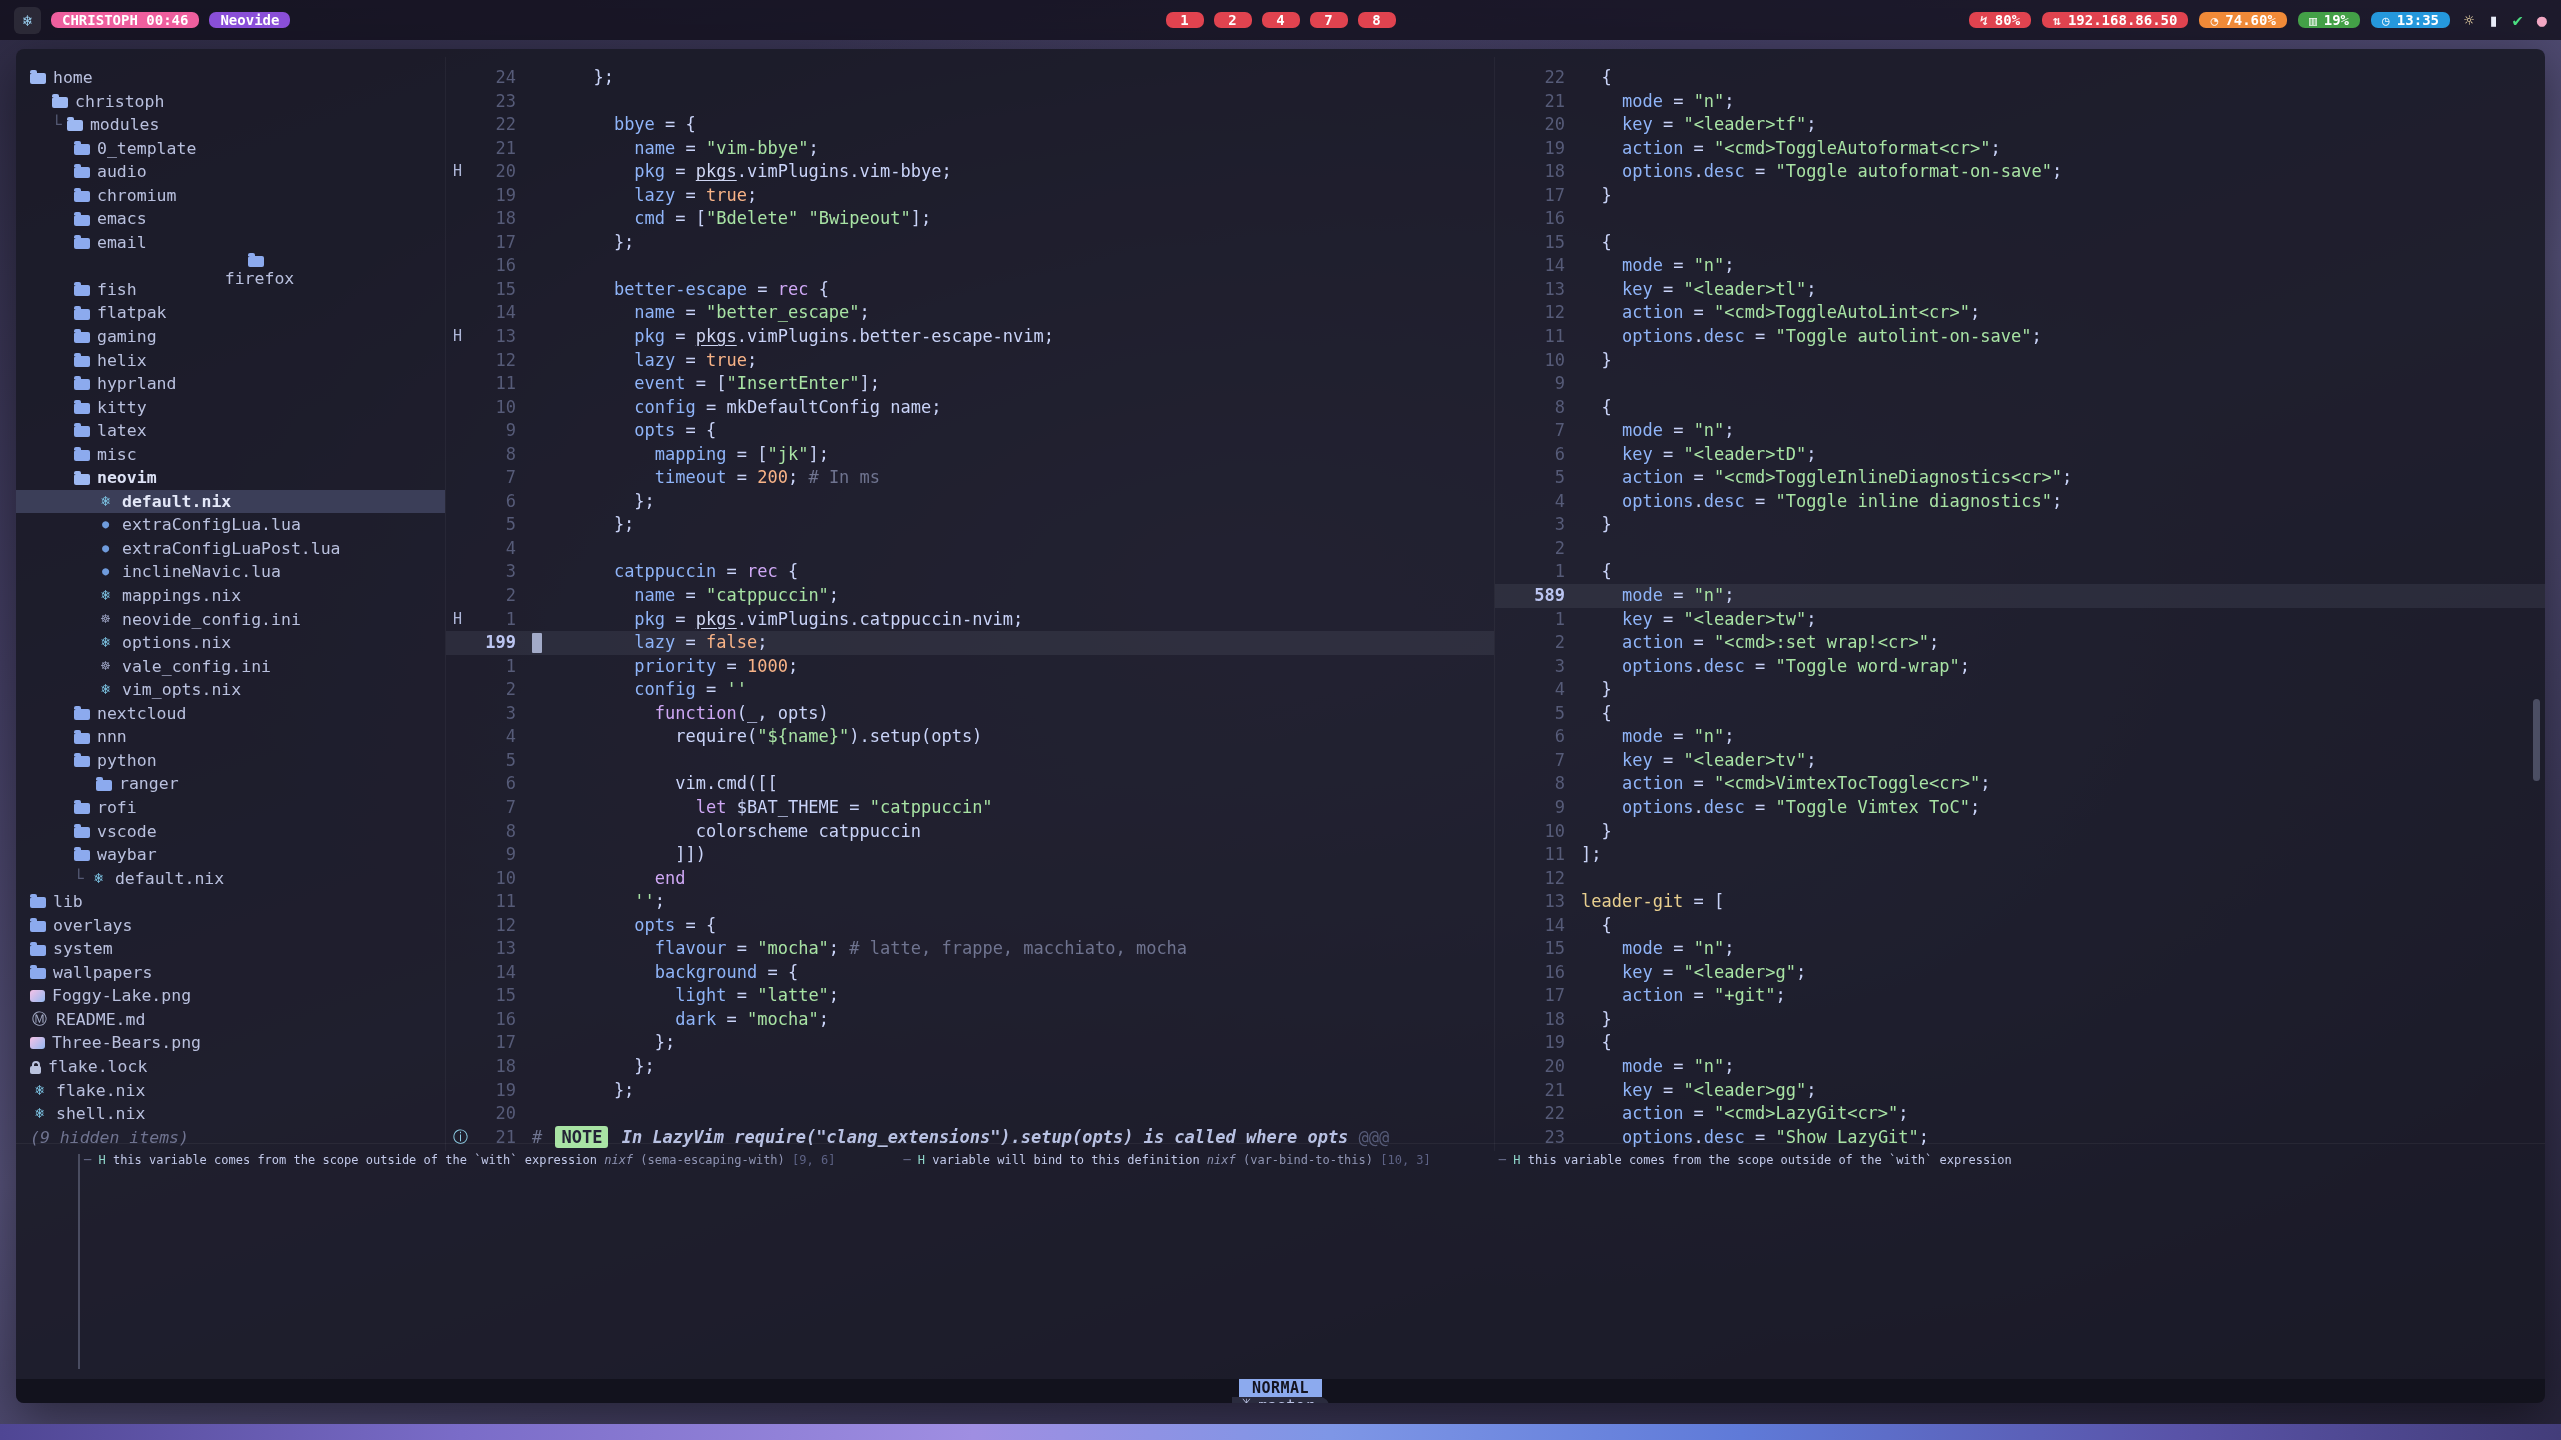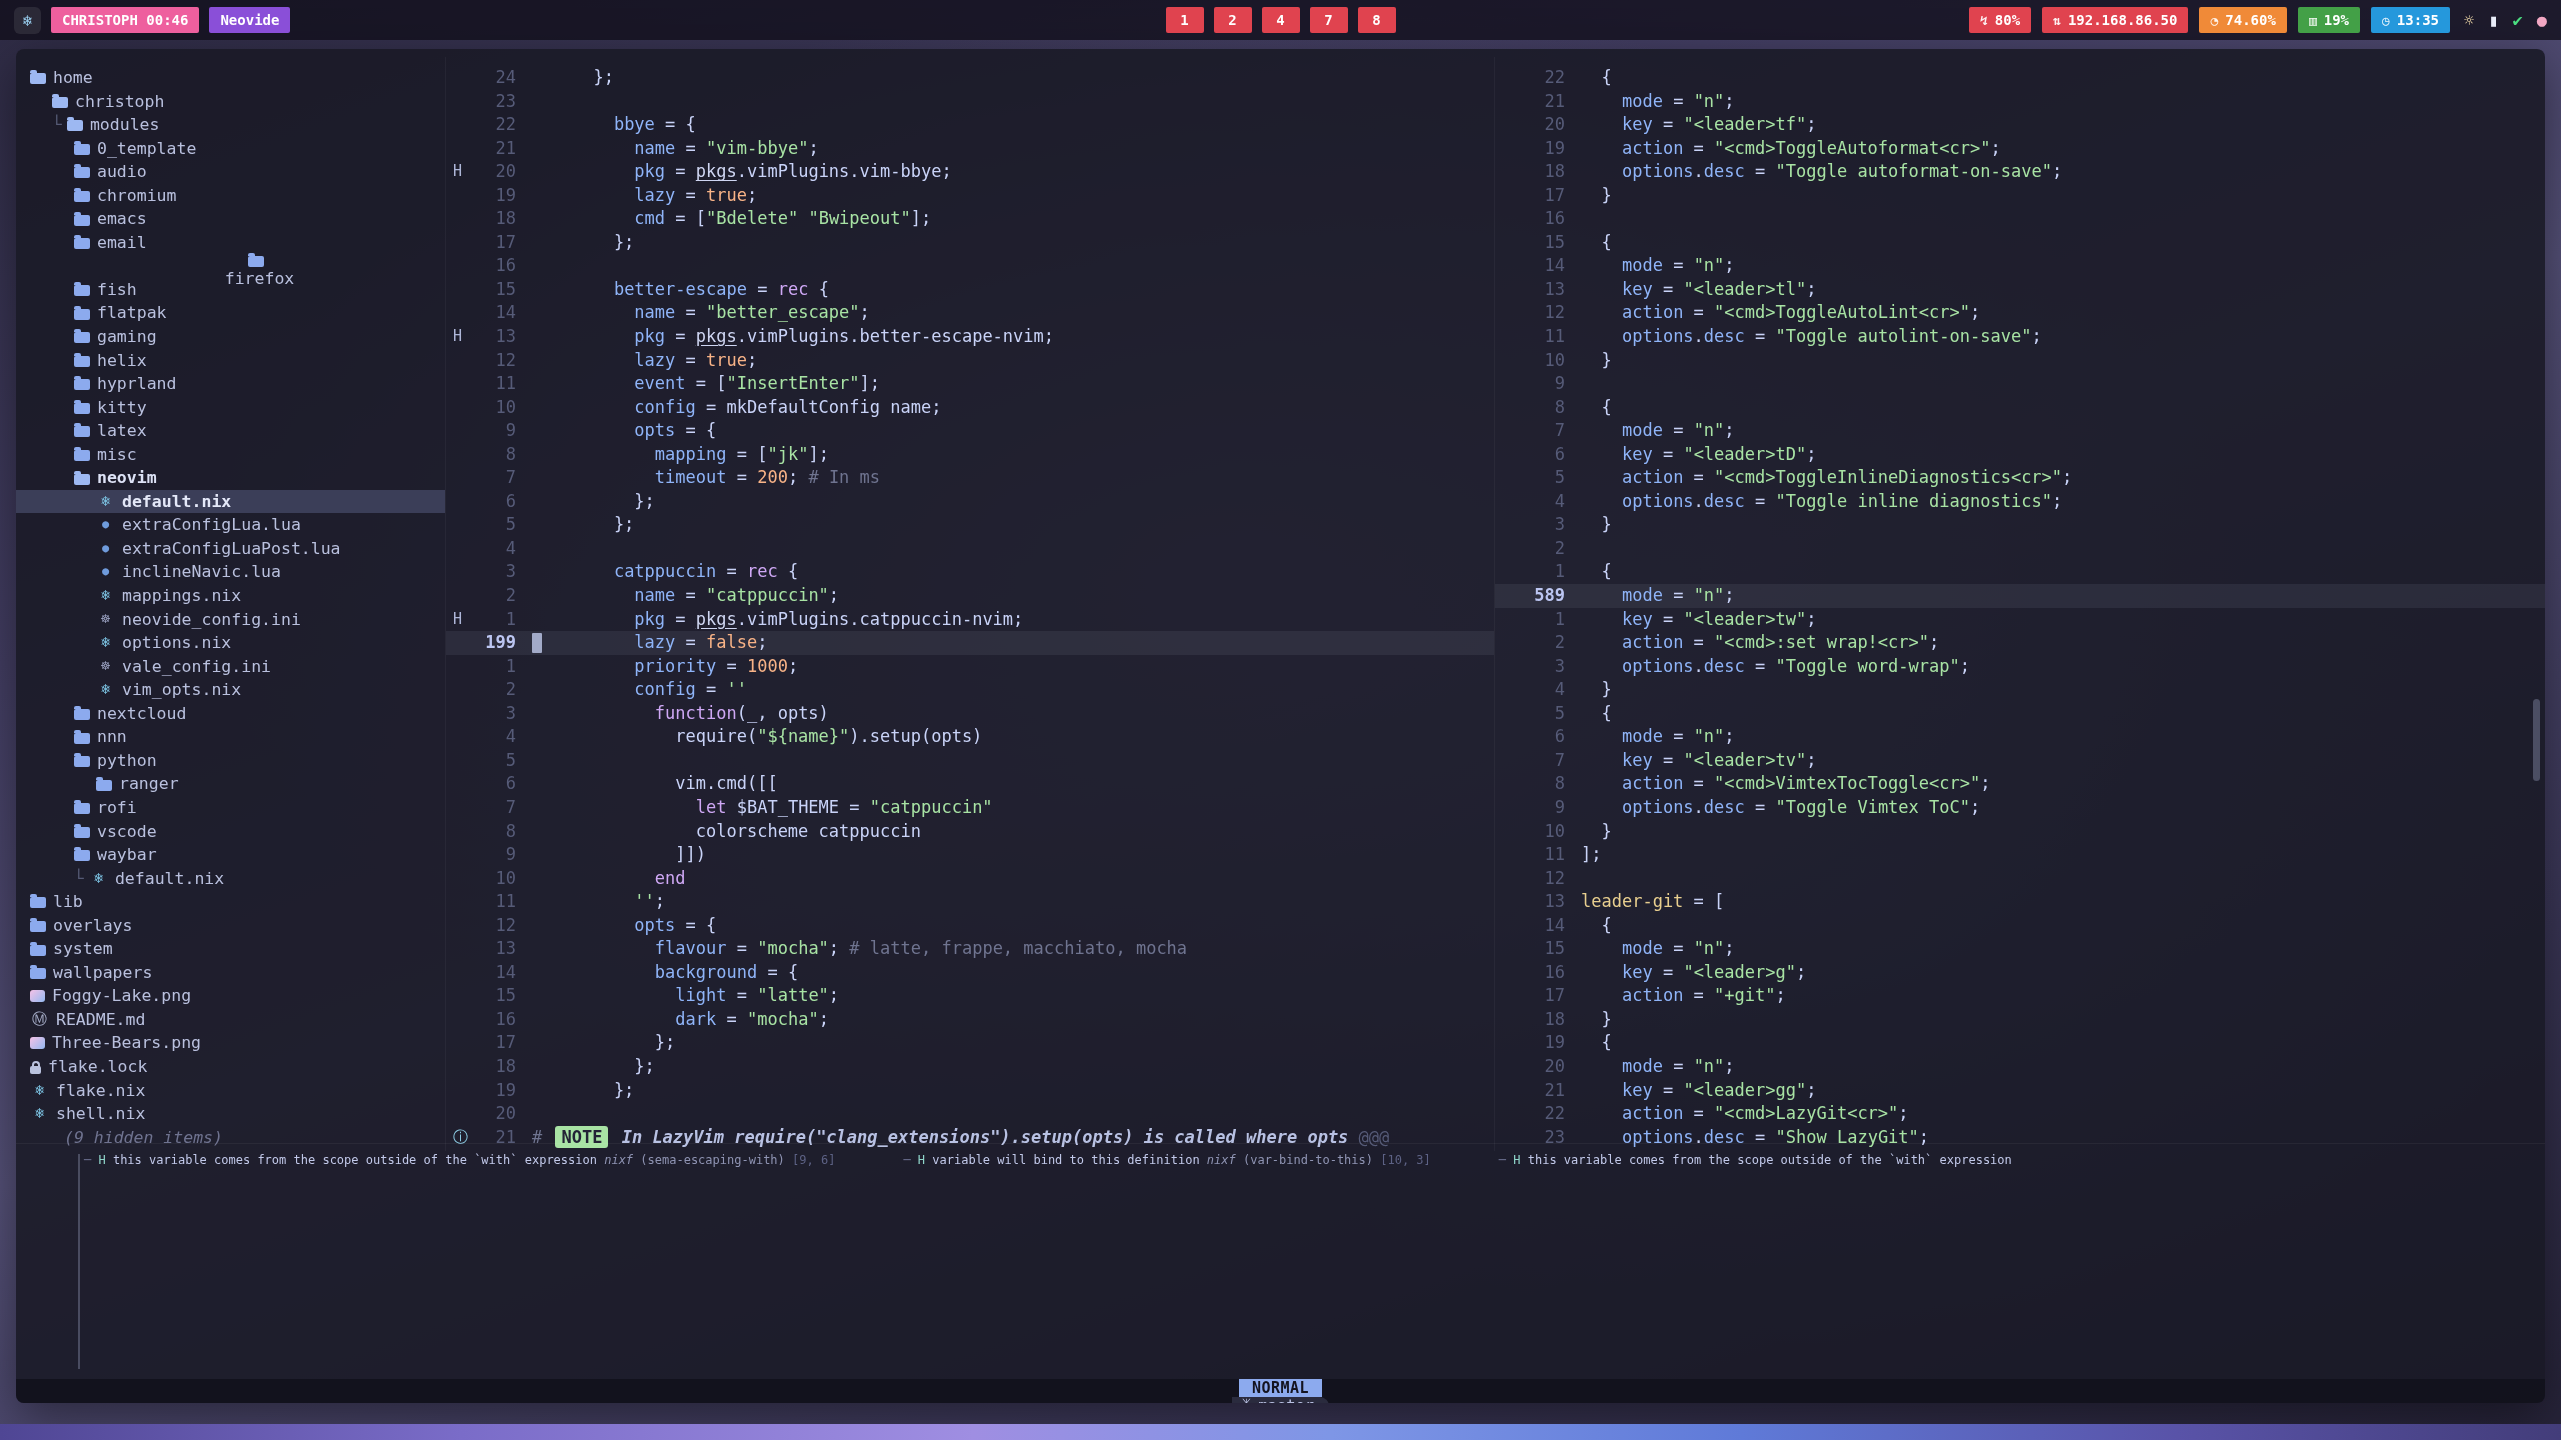--- a/index.html
+++ b/index.html
@@ -8,21 +8,21 @@
     background:
       radial-gradient(1500px 860px at 48% 40%, rgba(148,140,190,0.50), rgba(60,56,88,0) 68%),
       radial-gradient(1100px 700px at 72% 62%, rgba(96,116,170,0.35), rgba(0,0,0,0) 65%),
       linear-gradient(160deg,#2e2b44 0%,#433e63 28%,#555178 50%,#3c3859 76%,#262338 100%);}
   
   .topbar{position:absolute;left:0;top:0;width:100%;height:40px;background:rgba(17,15,27,0.80);
     display:flex;align-items:center;padding:0 14px;box-sizing:border-box;z-index:5;}
   .tb-left{display:flex;align-items:center;gap:10px;}
   .tb-logo{width:27px;height:27px;border-radius:6px;background:rgba(255,255,255,0.09);color:#9ad0f0;
     display:flex;align-items:center;justify-content:center;font-size:16px;}
-  .pill{height:26px;border-radius:2px;display:inline-flex;align-items:center;padding:0 11px;
+  .pill{height:16px;border-radius:7px;display:inline-flex;align-items:center;padding:0 11px;
     color:#ffffff;font-size:14px;font-weight:bold;gap:7px;white-space:nowrap;}
   .tb-center{position:absolute;left:50%;transform:translateX(-50%);display:flex;gap:10px;}
   .pill.ws{width:38px;justify-content:center;padding:0;}
   .tb-right{margin-left:auto;display:flex;align-items:center;gap:11px;}
   .pic{font-size:13px;opacity:.92;}
   .tray-ic{font-size:17px;margin-left:3px;}
   
   .window{position:absolute;left:16px;top:49px;width:2529px;height:1354px;border-radius:8px;
     background:rgba(26,26,38,0.90);box-shadow:0 14px 50px rgba(0,0,0,0.45);overflow:hidden;}
   .editor{position:absolute;left:0;top:0;width:100%;height:1094px;}
@@ -195,21 +195,21 @@
           <span class="trow" style="padding-left: 14px;"><span class="ticon ic-folder"></span><span class="tname">lib</span></span>
           <span class="trow" style="padding-left: 14px;"><span class="ticon ic-folder"></span><span class="tname">overlays</span></span>
           <span class="trow" style="padding-left: 14px;"><span class="ticon ic-folder"></span><span class="tname">system</span></span>
           <span class="trow" style="padding-left: 14px;"><span class="ticon ic-folder"></span><span class="tname">wallpapers</span></span>
           <span class="trow" style="padding-left: 14px;"><span class="ticon ic-image"></span><span class="tname">Foggy-Lake.png</span></span>
           <span class="trow" style="padding-left: 14px;"><span class="ticon ic-markdown">Ⓜ</span><span class="tname">README.md</span></span>
           <span class="trow" style="padding-left: 14px;"><span class="ticon ic-image"></span><span class="tname">Three-Bears.png</span></span>
           <span class="trow" style="padding-left: 14px;"><span class="ticon ic-lock"></span><span class="tname">flake.lock</span></span>
           <span class="trow" style="padding-left: 14px;"><span class="ticon ic-nix">❄</span><span class="tname">flake.nix</span></span>
           <span class="trow" style="padding-left: 14px;"><span class="ticon ic-nix">❄</span><span class="tname">shell.nix</span></span>
-          <span class="trow note" style="padding-left: 14px; margin-left: 34px;"><span class="tname">(9 hidden items)</span></span>
+          <span class="trow note" style="padding-left: 14px;"><span class="tname">(9 hidden items)</span></span>
         </div>
       <div class="pane pane-mid" id="code-left">
           <span class="crow"><span class="cmark"></span><span class="lnum">24</span><span class="ctext"><span class="tk-t">      };</span></span></span>
           <span class="crow"><span class="cmark"></span><span class="lnum">23</span><span class="ctext"></span></span>
           <span class="crow"><span class="cmark"></span><span class="lnum">22</span><span class="ctext"><span class="tk-t">        </span><span class="tk-a">bbye</span><span class="tk-t"> = {</span></span></span>
           <span class="crow"><span class="cmark"></span><span class="lnum">21</span><span class="ctext"><span class="tk-t">          </span><span class="tk-a">name</span><span class="tk-t"> = </span><span class="tk-s">"vim-bbye"</span><span class="tk-t">;</span></span></span>
           <span class="crow"><span class="cmark">H</span><span class="lnum">20</span><span class="ctext"><span class="tk-t">          </span><span class="tk-a">pkg</span><span class="tk-t"> = </span><span class="tk-u">pkgs</span><span class="tk-t">.vimPlugins.vim-bbye;</span></span></span>
           <span class="crow"><span class="cmark"></span><span class="lnum">19</span><span class="ctext"><span class="tk-t">          </span><span class="tk-a">lazy</span><span class="tk-t"> = </span><span class="tk-n">true</span><span class="tk-t">;</span></span></span>
           <span class="crow"><span class="cmark"></span><span class="lnum">18</span><span class="ctext"><span class="tk-t">          </span><span class="tk-a">cmd</span><span class="tk-t"> = [</span><span class="tk-s">"Bdelete"</span><span class="tk-t"> </span><span class="tk-s">"Bwipeout"</span><span class="tk-t">];</span></span></span>
           <span class="crow"><span class="cmark"></span><span class="lnum">17</span><span class="ctext"><span class="tk-t">        };</span></span></span>

